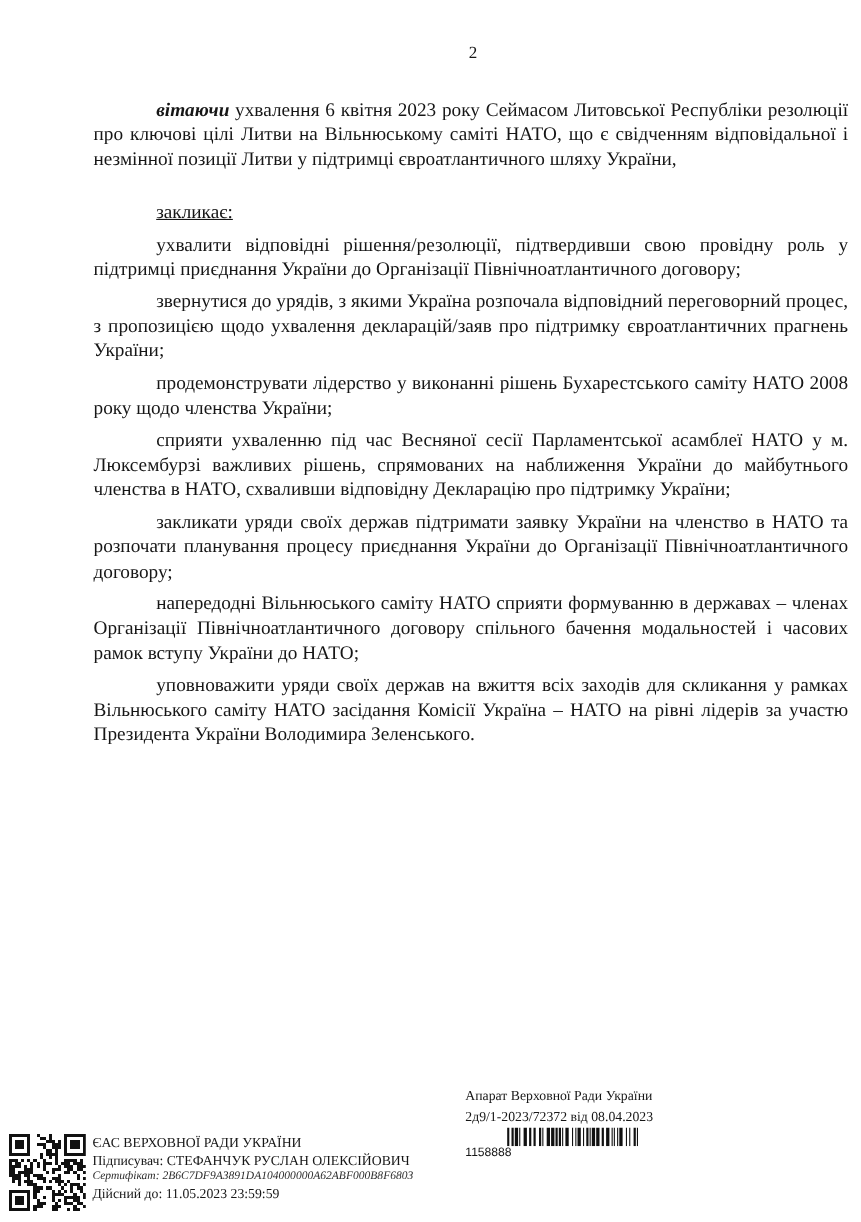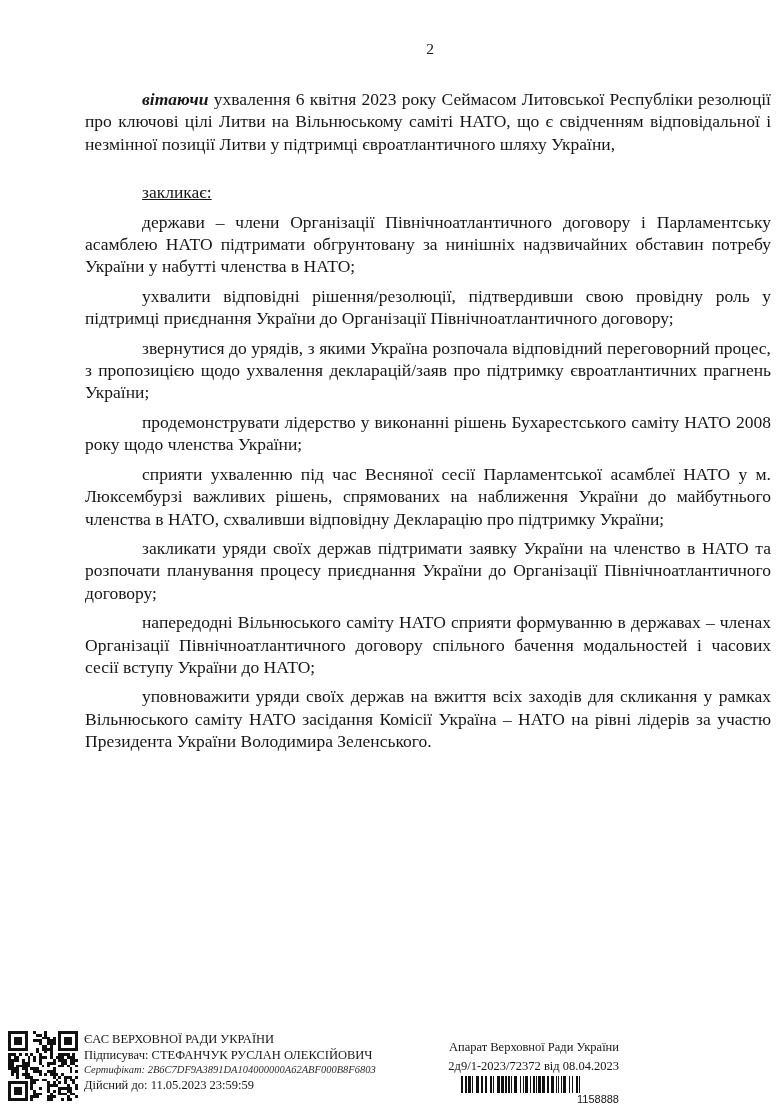--- a/index.html
+++ b/index.html
@@ -30,47 +30,46 @@
   
   .qr-box {
     position:absolute; left:8px; top:1031px; width:70px; height:70px;
   }
   .sig-block {
     position:absolute; left:84px; top:1032px; width:340px;
   }
   .sig-line { font-size:12.5px; line-height:15.5px; white-space:nowrap; }
   .sig-cert { font-size:10.5px; line-height:14.5px; white-space:nowrap; color:#2b2b2b;font-style:italic; }
   .reg-block {
-    position:absolute; left:423px; top:1038px; width:196px;
-    text-align:right;
+    position:absolute; left:423px; top:987px; width:196px;
+    text-align:left;
   }
   .reg-line { font-size:12.5px; line-height:18.5px; white-space:nowrap; }
   .barcode-box { width:120px; height:17px; margin:1px auto 0 auto; }
   .barcode-number {
     font-family:Liberation Sans, sans-serif;
     font-size:11px; line-height:13px; margin-top:0px;
   }
 </style>
 </head>
 <body>
 
 <div class="page">
 
   <div class="page-number">2</div>
 
   <div class="body-text">
     <p class="para"><span class="lead">вітаючи</span><span> ухвалення 6 квітня 2023 року Сеймасом Литовської Республіки резолюції про ключові цілі Литви на Вільнюському саміті НАТО, що є свідченням відповідальної і незмінної позиції Литви у підтримці євроатлантичного шляху України,</span></p>
     <p class="para gap-top">закликає:</p>
-    <p class="para">держави – члени Організації Північноатлантичного договору і Парламентську асамблею НАТО підтримати обгрунтовану за нинішніх надзвичайних обставин потребу України у набутті членства в НАТО;</p>
     <p class="para">ухвалити відповідні рішення/резолюції, підтвердивши свою провідну роль у підтримці приєднання України до Організації Північноатлантичного договору;</p>
     <p class="para">звернутися до урядів, з якими Україна розпочала відповідний переговорний процес, з пропозицією щодо ухвалення декларацій/заяв про підтримку євроатлантичних прагнень України;</p>
     <p class="para">продемонструвати лідерство у виконанні рішень Бухарестського саміту НАТО 2008 року щодо членства України;</p>
     <p class="para">сприяти ухваленню під час Весняної сесії Парламентської асамблеї НАТО у м. Люксембурзі важливих рішень, спрямованих на наближення України до майбутнього членства в НАТО, схваливши відповідну Декларацію про підтримку України;</p>
     <p class="para">закликати уряди своїх держав підтримати заявку України на членство в НАТО та розпочати планування процесу приєднання України до Організації Північноатлантичного договору;</p>
-    <p class="para">напередодні Вільнюського саміту НАТО сприяти формуванню в державах – членах Організації Північноатлантичного договору спільного бачення модальностей і часових сесії вступу України до НАТО;</p>
+    <p class="para">напередодні Вільнюського саміту НАТО сприяти формуванню в державах – членах Організації Північноатлантичного договору спільного бачення модальностей і часових рамок вступу України до НАТО;</p>
     <p class="para">уповноважити уряди своїх держав на вжиття всіх заходів для скликання у рамках Вільнюського саміту НАТО засідання Комісії Україна – НАТО на рівні лідерів за участю Президента України Володимира Зеленського.</p>
   </div>
 
   <div class="qr-box">
     <svg id="qr-svg" width="70" height="70" viewBox="0 0 25 25" shape-rendering="crispEdges">
         <rect x="0" y="0" width="25" height="25" fill="#ffffff"></rect>
         <rect x="9" y="0" width="1" height="1" fill="#111"></rect>
         <rect x="13" y="0" width="1" height="1" fill="#111"></rect>
         <rect x="10" y="1" width="1" height="1" fill="#111"></rect>
         <rect x="11" y="1" width="1" height="1" fill="#111"></rect>

